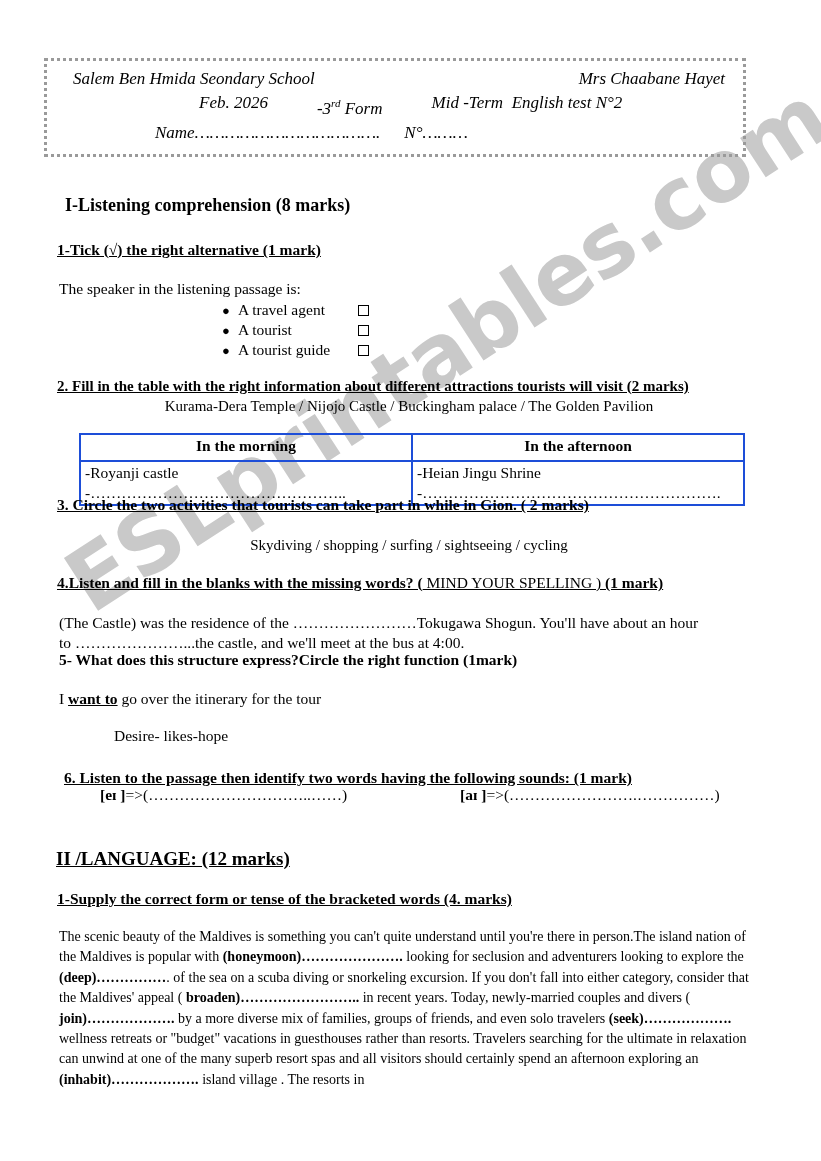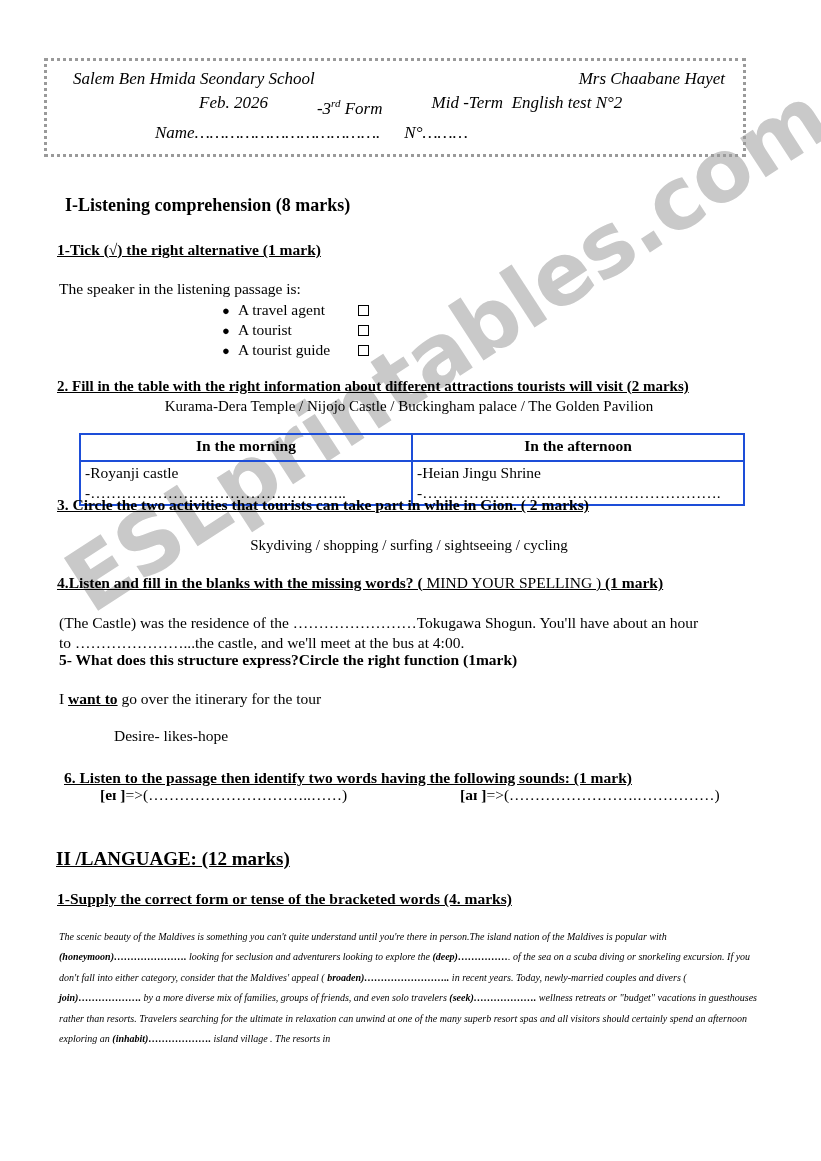--- a/index.html
+++ b/index.html
@@ -176,24 +176,23 @@
   }
   .phon-item { display: flex; }
   .phon-sym { font-weight: bold; }
 
   
   .passage {
     position: absolute;
     left: 59px;
     top: 927px;
     width: 705px;
-    font-size: 10px;
+    font-size: 14px;
     line-height: 20.4px;
     text-align: left;
-    font-style: italic;
   }
 </style>
 </head>
 <body>
 
 <div id="watermark">
   <div class="wm-text">ESLprintables.com</div>
 </div>
 
 <div id="page">

